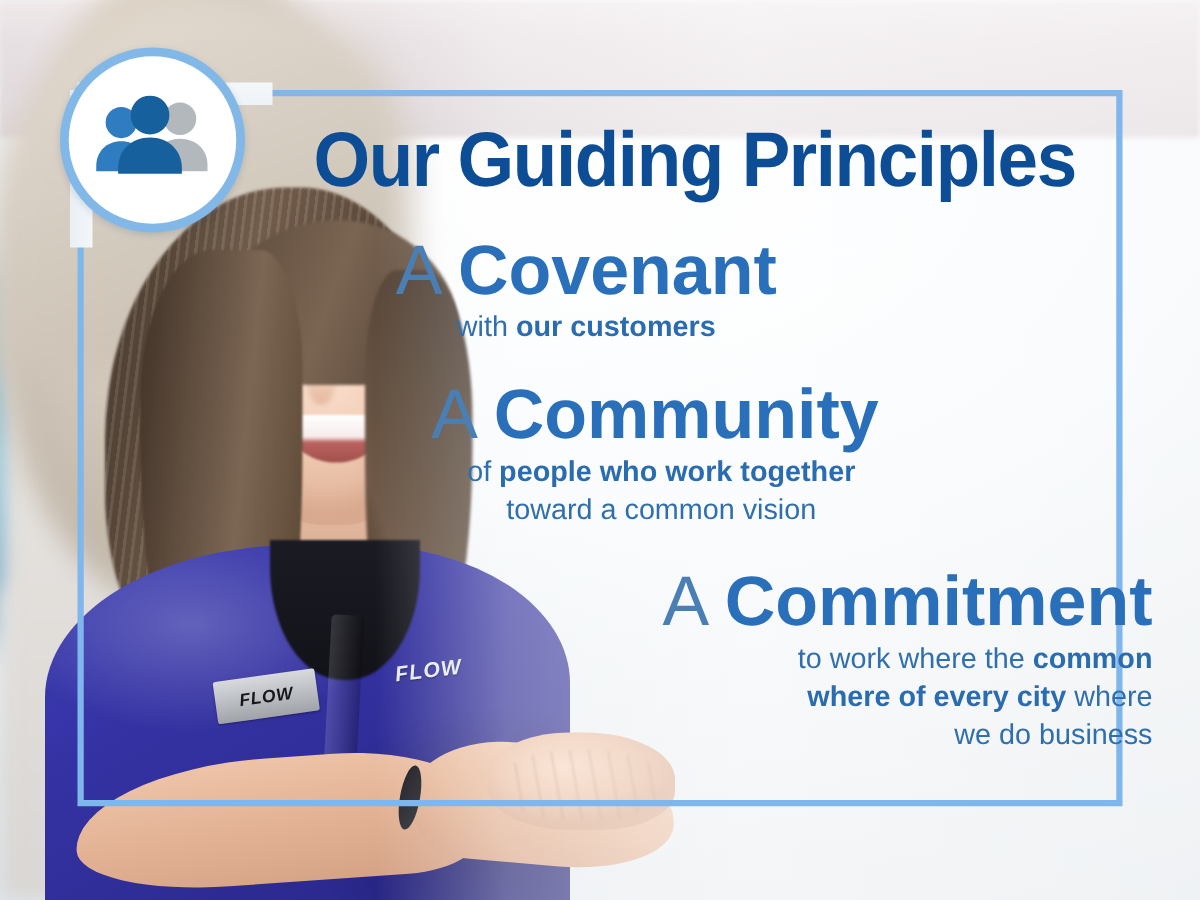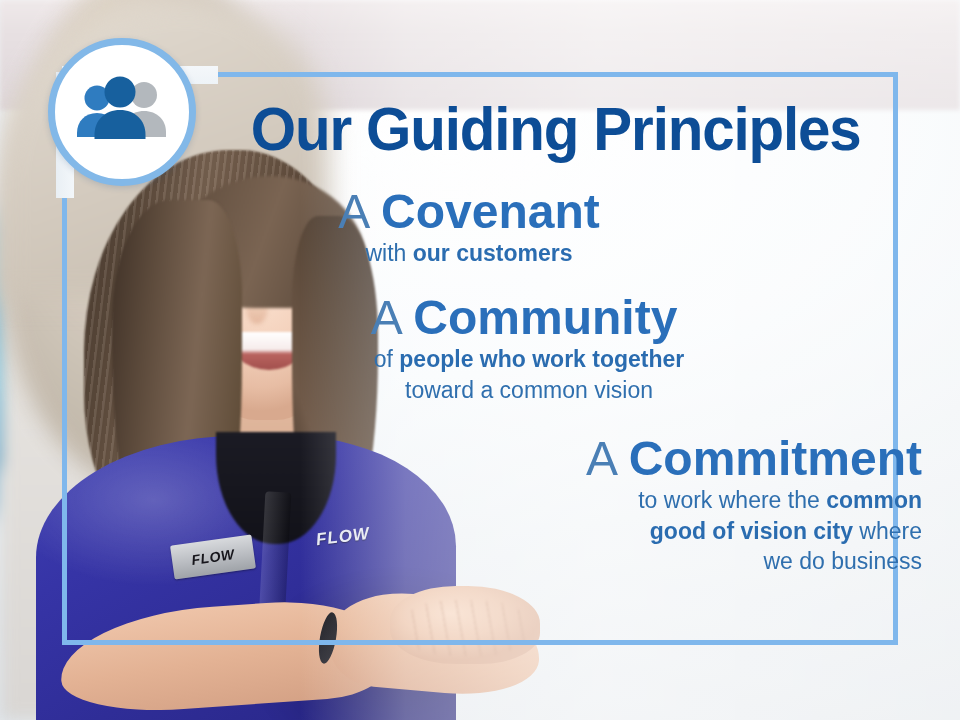--- a/index.html
+++ b/index.html
@@ -306,21 +306,21 @@
   .principles {
     position: absolute;
     left: 0; top: 112px;
     width: 836px;
   }
 
   .principle { margin-bottom: 4px; }
 
   .p-head {
     font-family: "Liberation Sans", sans-serif;
-    font-size: 48px;
+    font-size: 56px;
     line-height: 1.08;
     color: #2e75bc;
     white-space: nowrap;
   }
   .p-head .art { font-weight: 400; color: #4a7fb5; }
   .p-head .word { font-weight: 700; color: #2a6fba; }
 
   .p-sub {
     font-family: "Liberation Sans", sans-serif;
     font-size: 23px;
@@ -437,20 +437,20 @@
         </div>
       </div>
 
       <div class="principle pr-3">
         <div class="p-head">
           <span class="art">A</span>
           <span class="word">Commitment</span>
         </div>
         <div class="p-sub">
           <div><span>to work where the </span><b>common</b></div>
-          <div><b>good of vision city</b><span> where</span></div>
+          <div><b>where of every city</b><span> where</span></div>
           <div>we do business</div>
         </div>
       </div>
 
     </div>
   </div>
 </div>
 
 </body></html>

